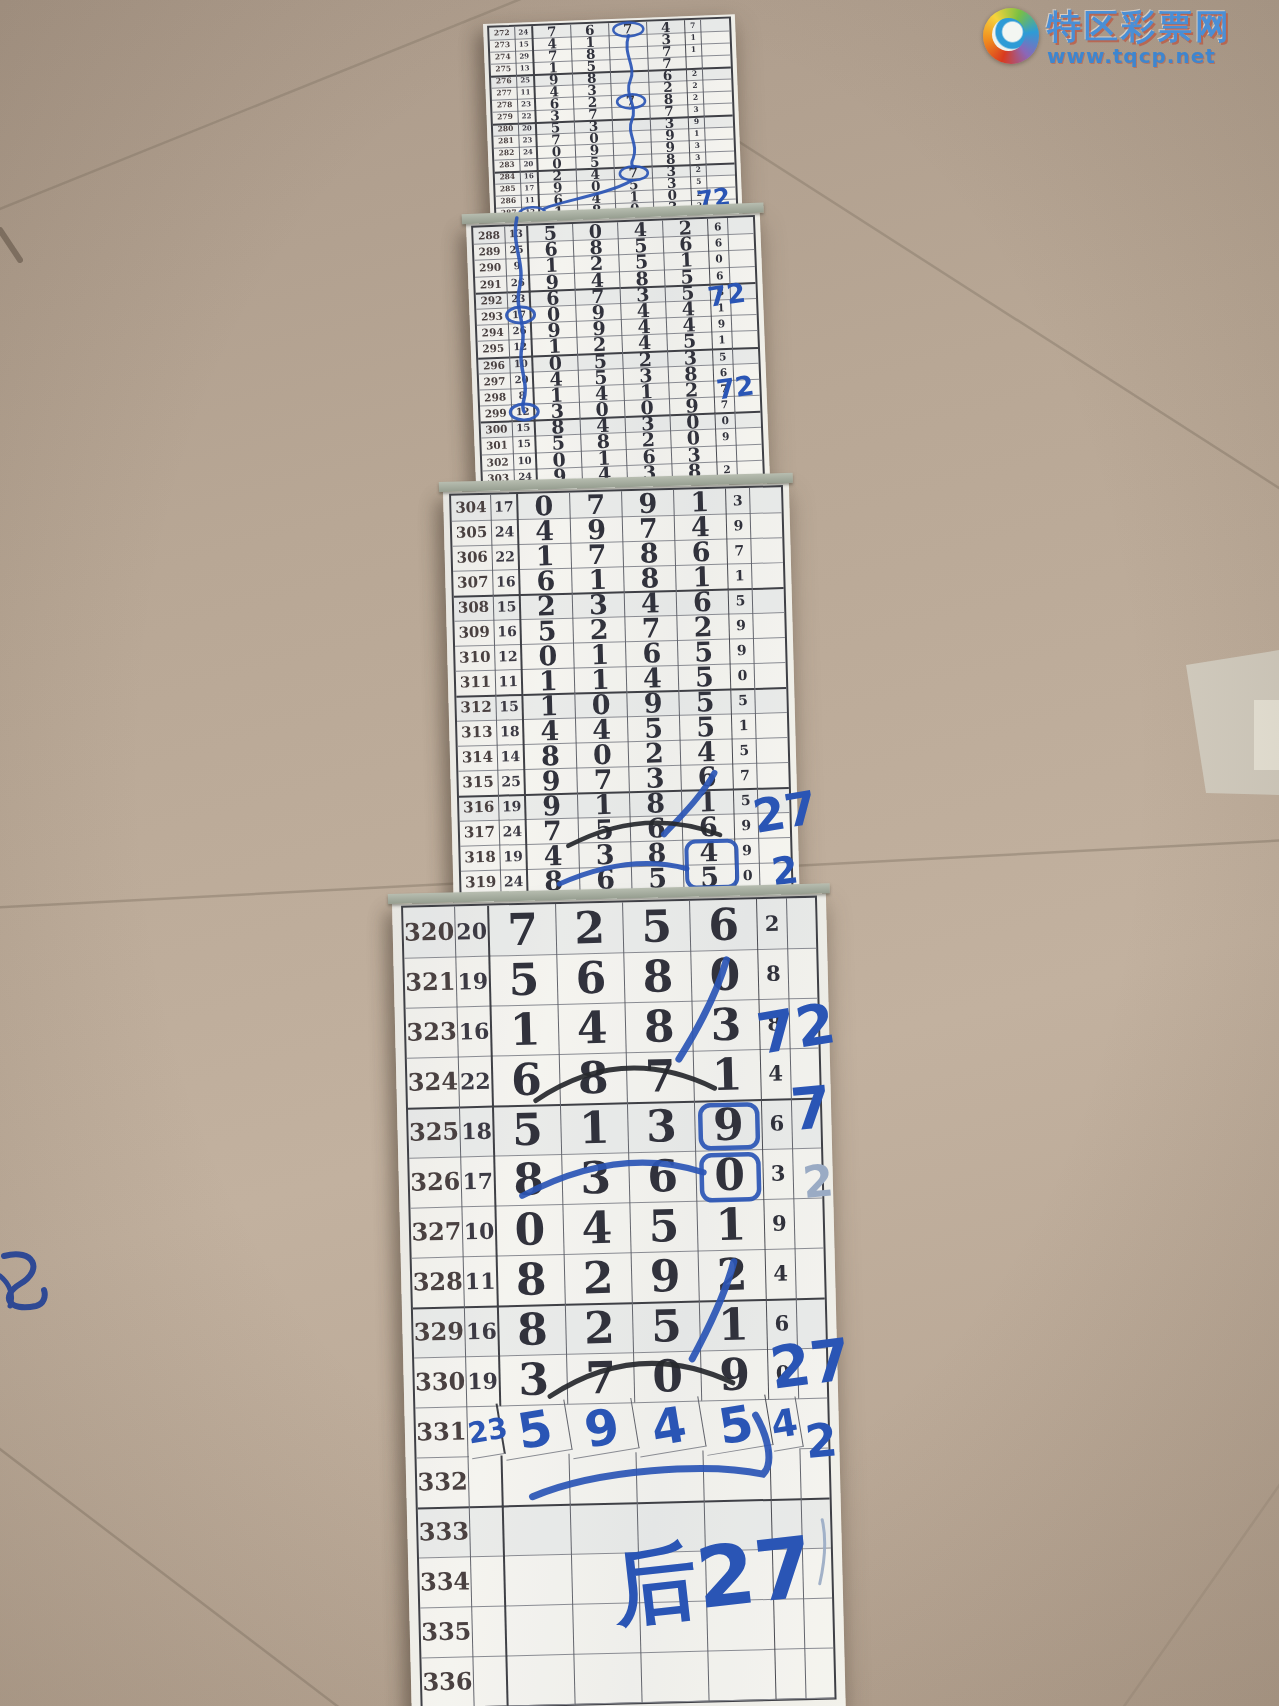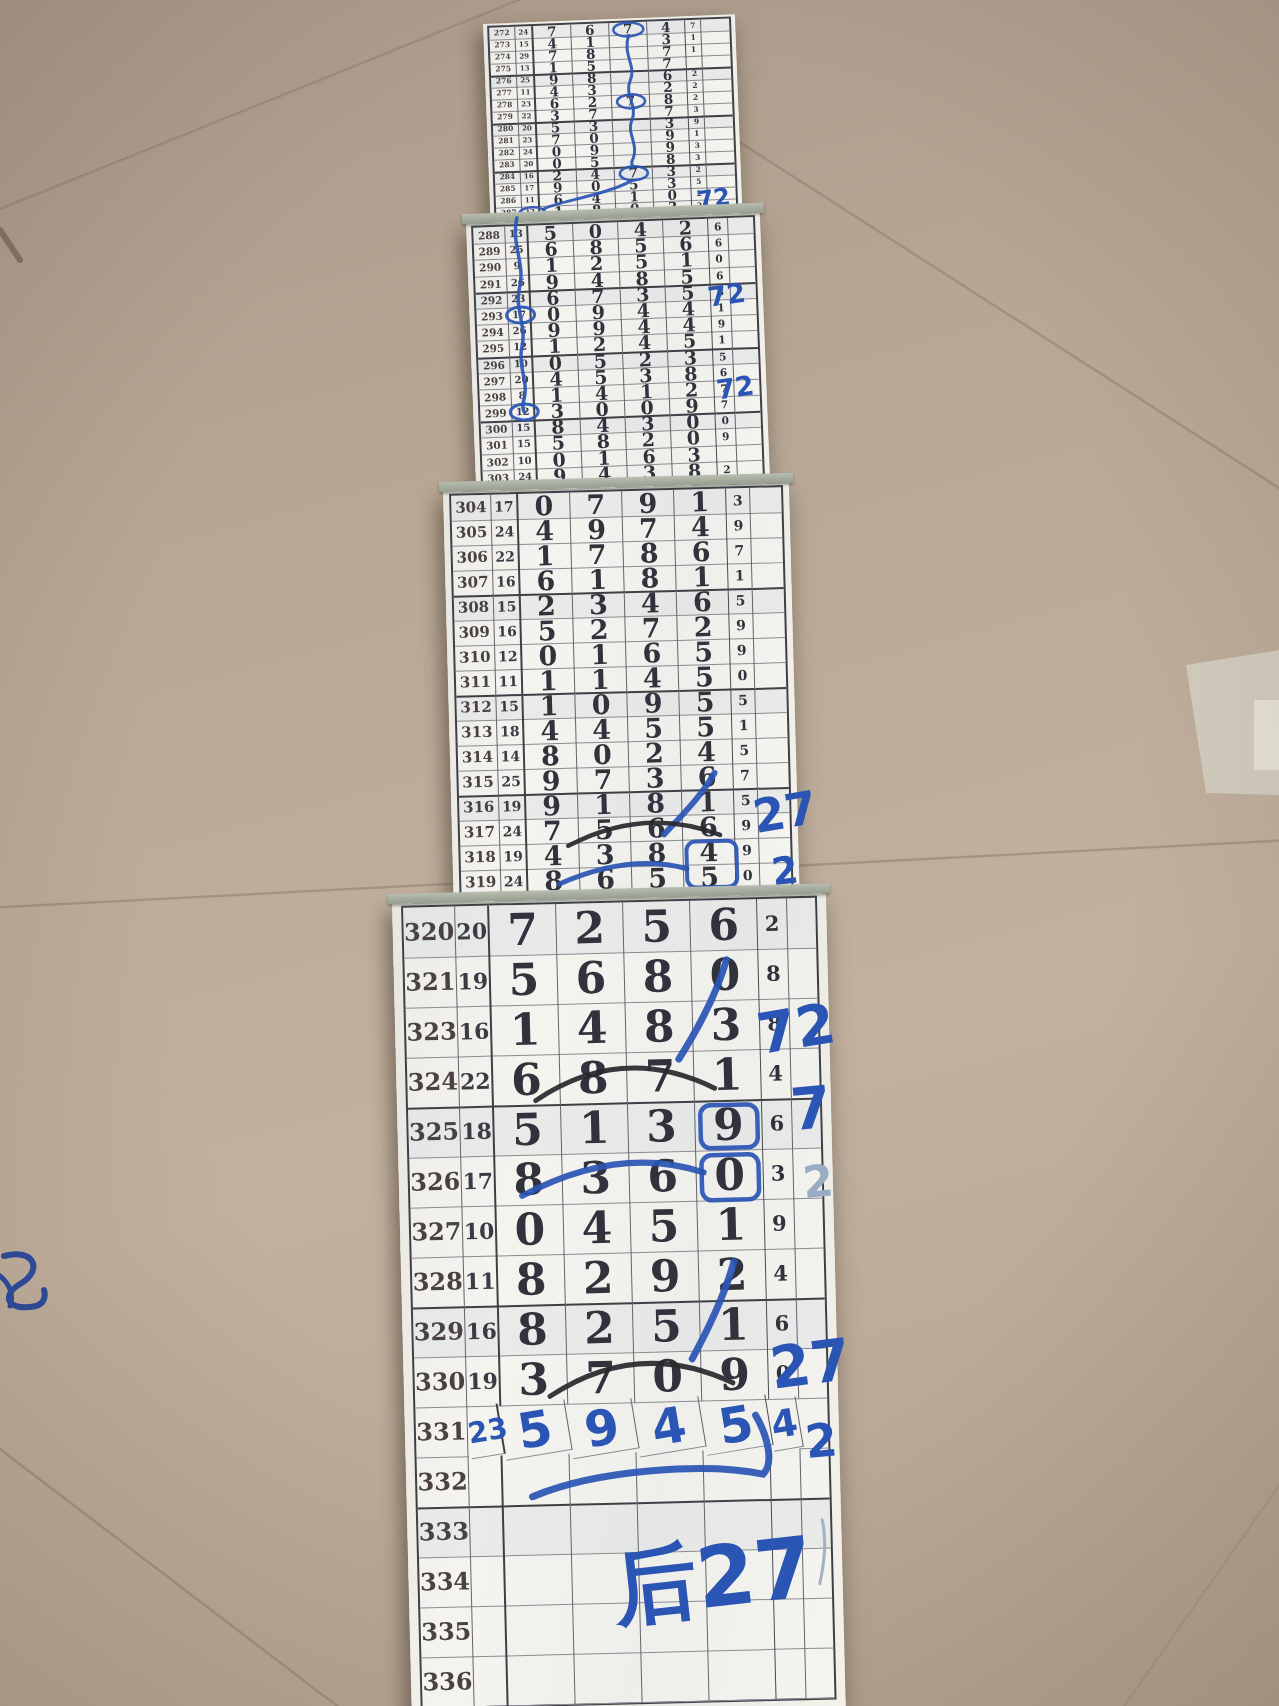--- a/index.html
+++ b/index.html
@@ -780,13 +780,22 @@
           <path d="M135,492 Q225,436 318,483" stroke-linecap="round" fill="none" stroke="#26282c" stroke-width="5" opacity="0.92"></path>
           <text x="358" y="490" font-size="58" fill="#2a55b5" transform="rotate(-6 358 490)">27</text>
           <text x="390" y="560" font-size="46" fill="#2a55b5" transform="rotate(-4 390 560)">2</text>
           <path d="M115,592 C180,566 292,562 346,575 C358,564 351,536 340,516" stroke-linecap="round" fill="none" stroke="#2a55b5" stroke-width="7" opacity="0.92"></path>
           <text x="196" y="715" font-size="84" fill="#2a55b5" transform="rotate(-5 196 715)">后27</text>
           <path d="M404,622 C409,646 404,670 400,686" stroke-linecap="round" fill="none" stroke="#9aabc4" stroke-width="3" opacity="0.92"></path>
         </svg>
       </div>
     </div>
 
+  <div class="watermark">
+    <div class="logo-swirl">
+      <div class="swirl-inner"></div>
+    </div>
+    <div class="wm-text">
+      <div class="wm-title">特区彩票网</div>
+      <div class="wm-url">www.tqcp.net</div>
+    </div>
+  </div>
 </div>
 
 </body></html>

